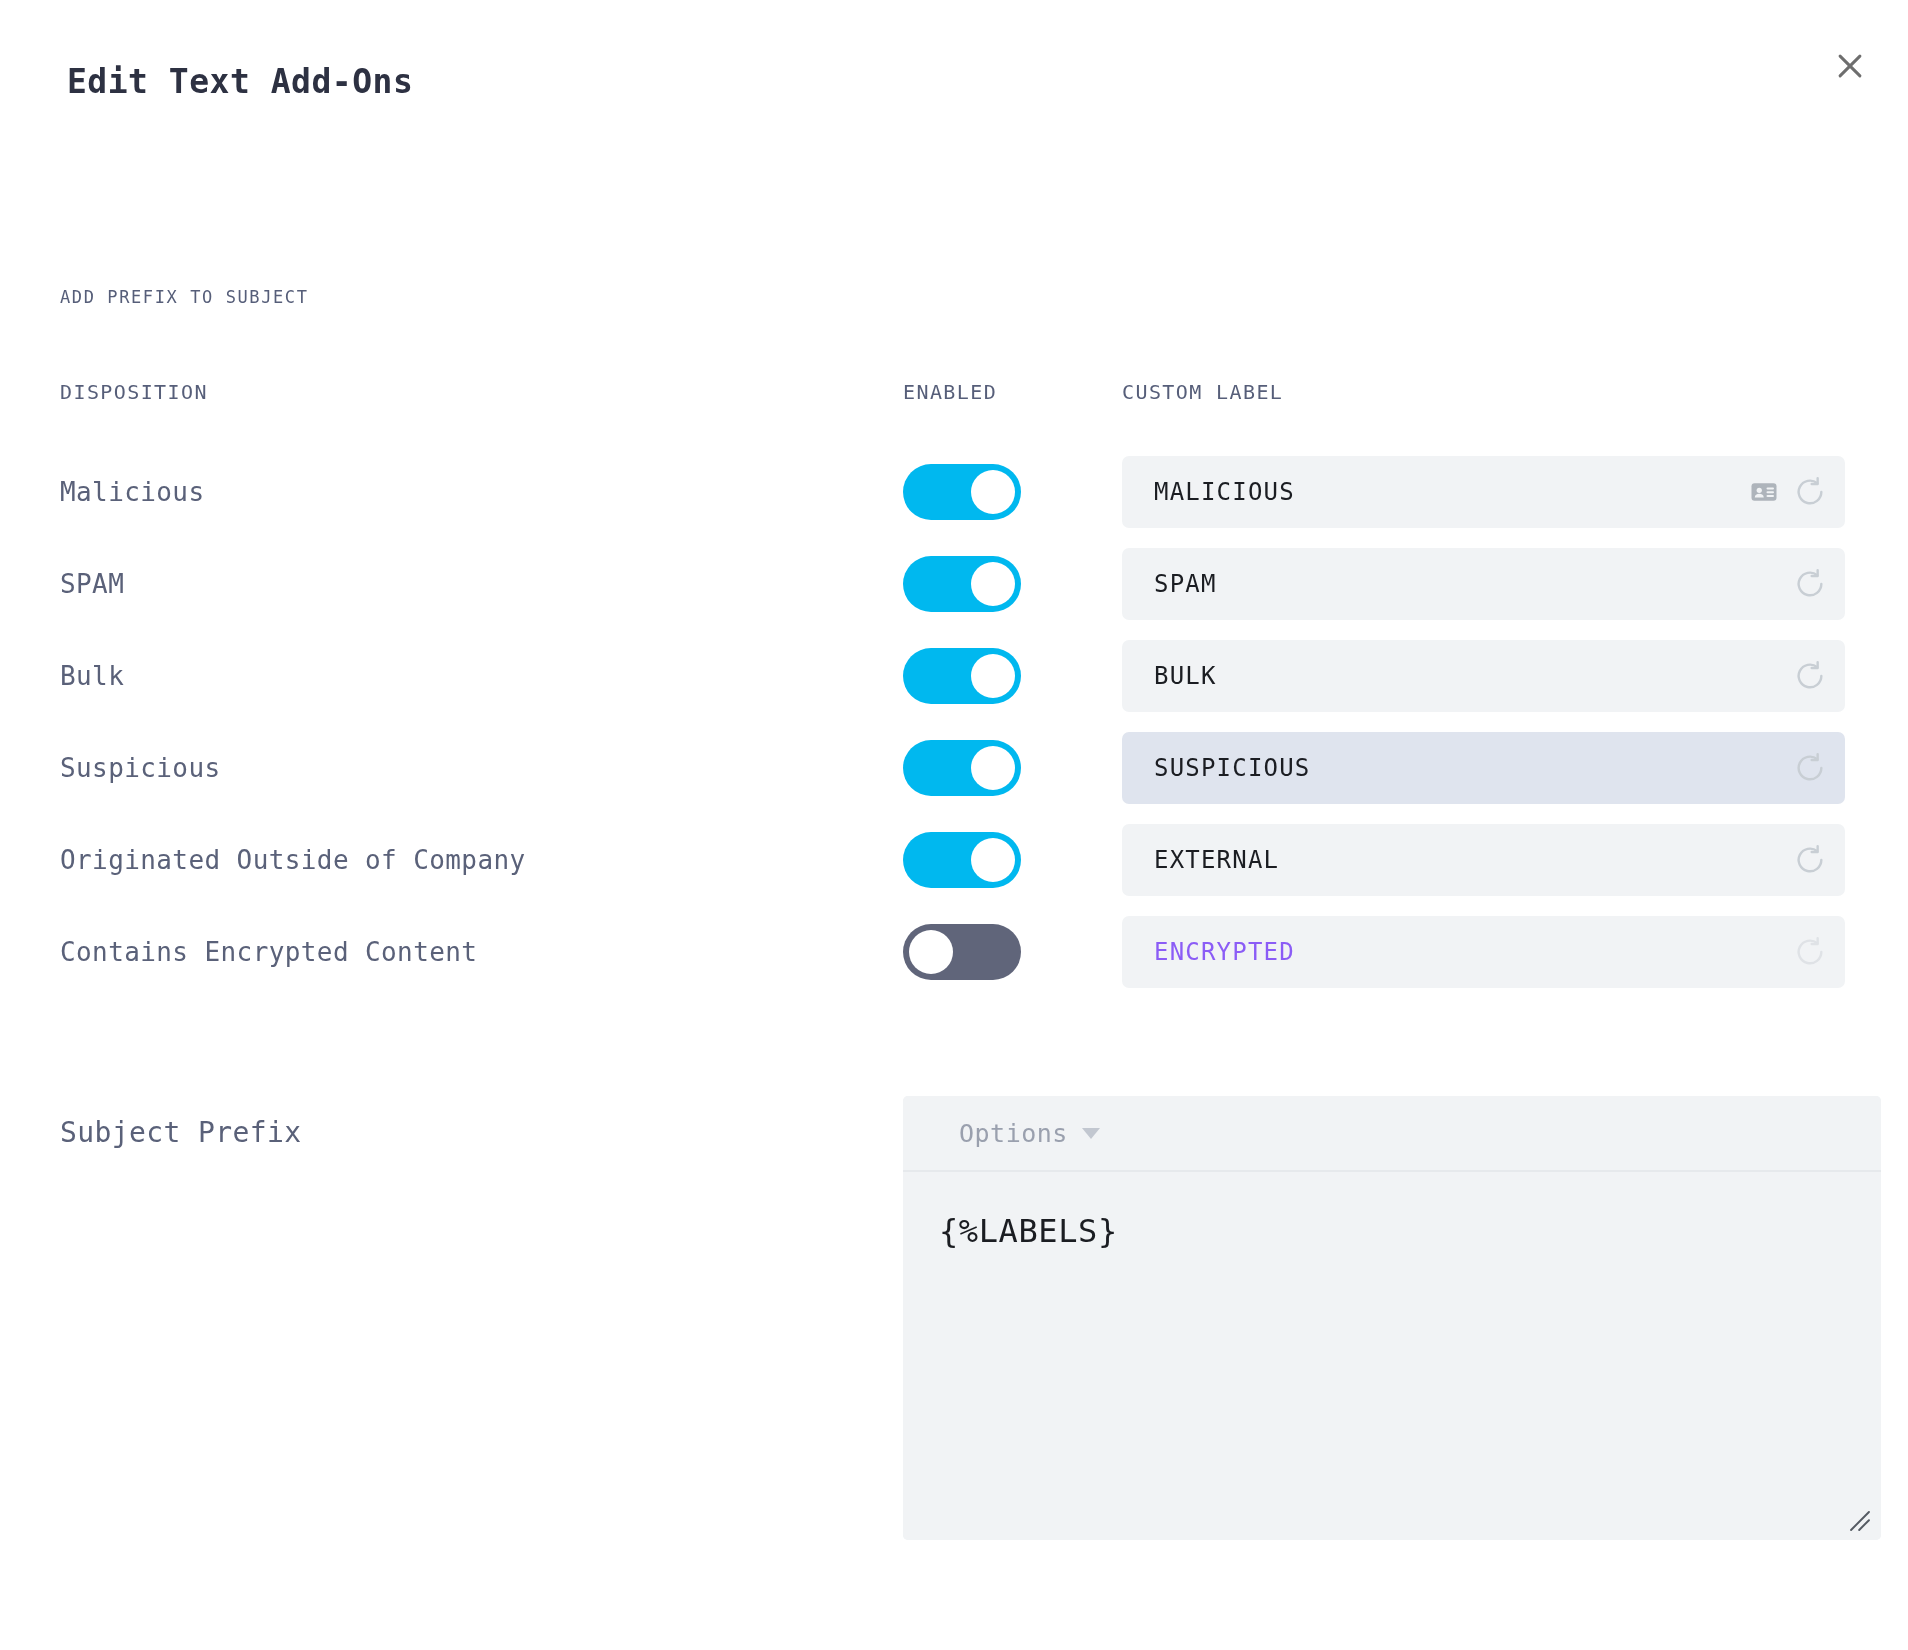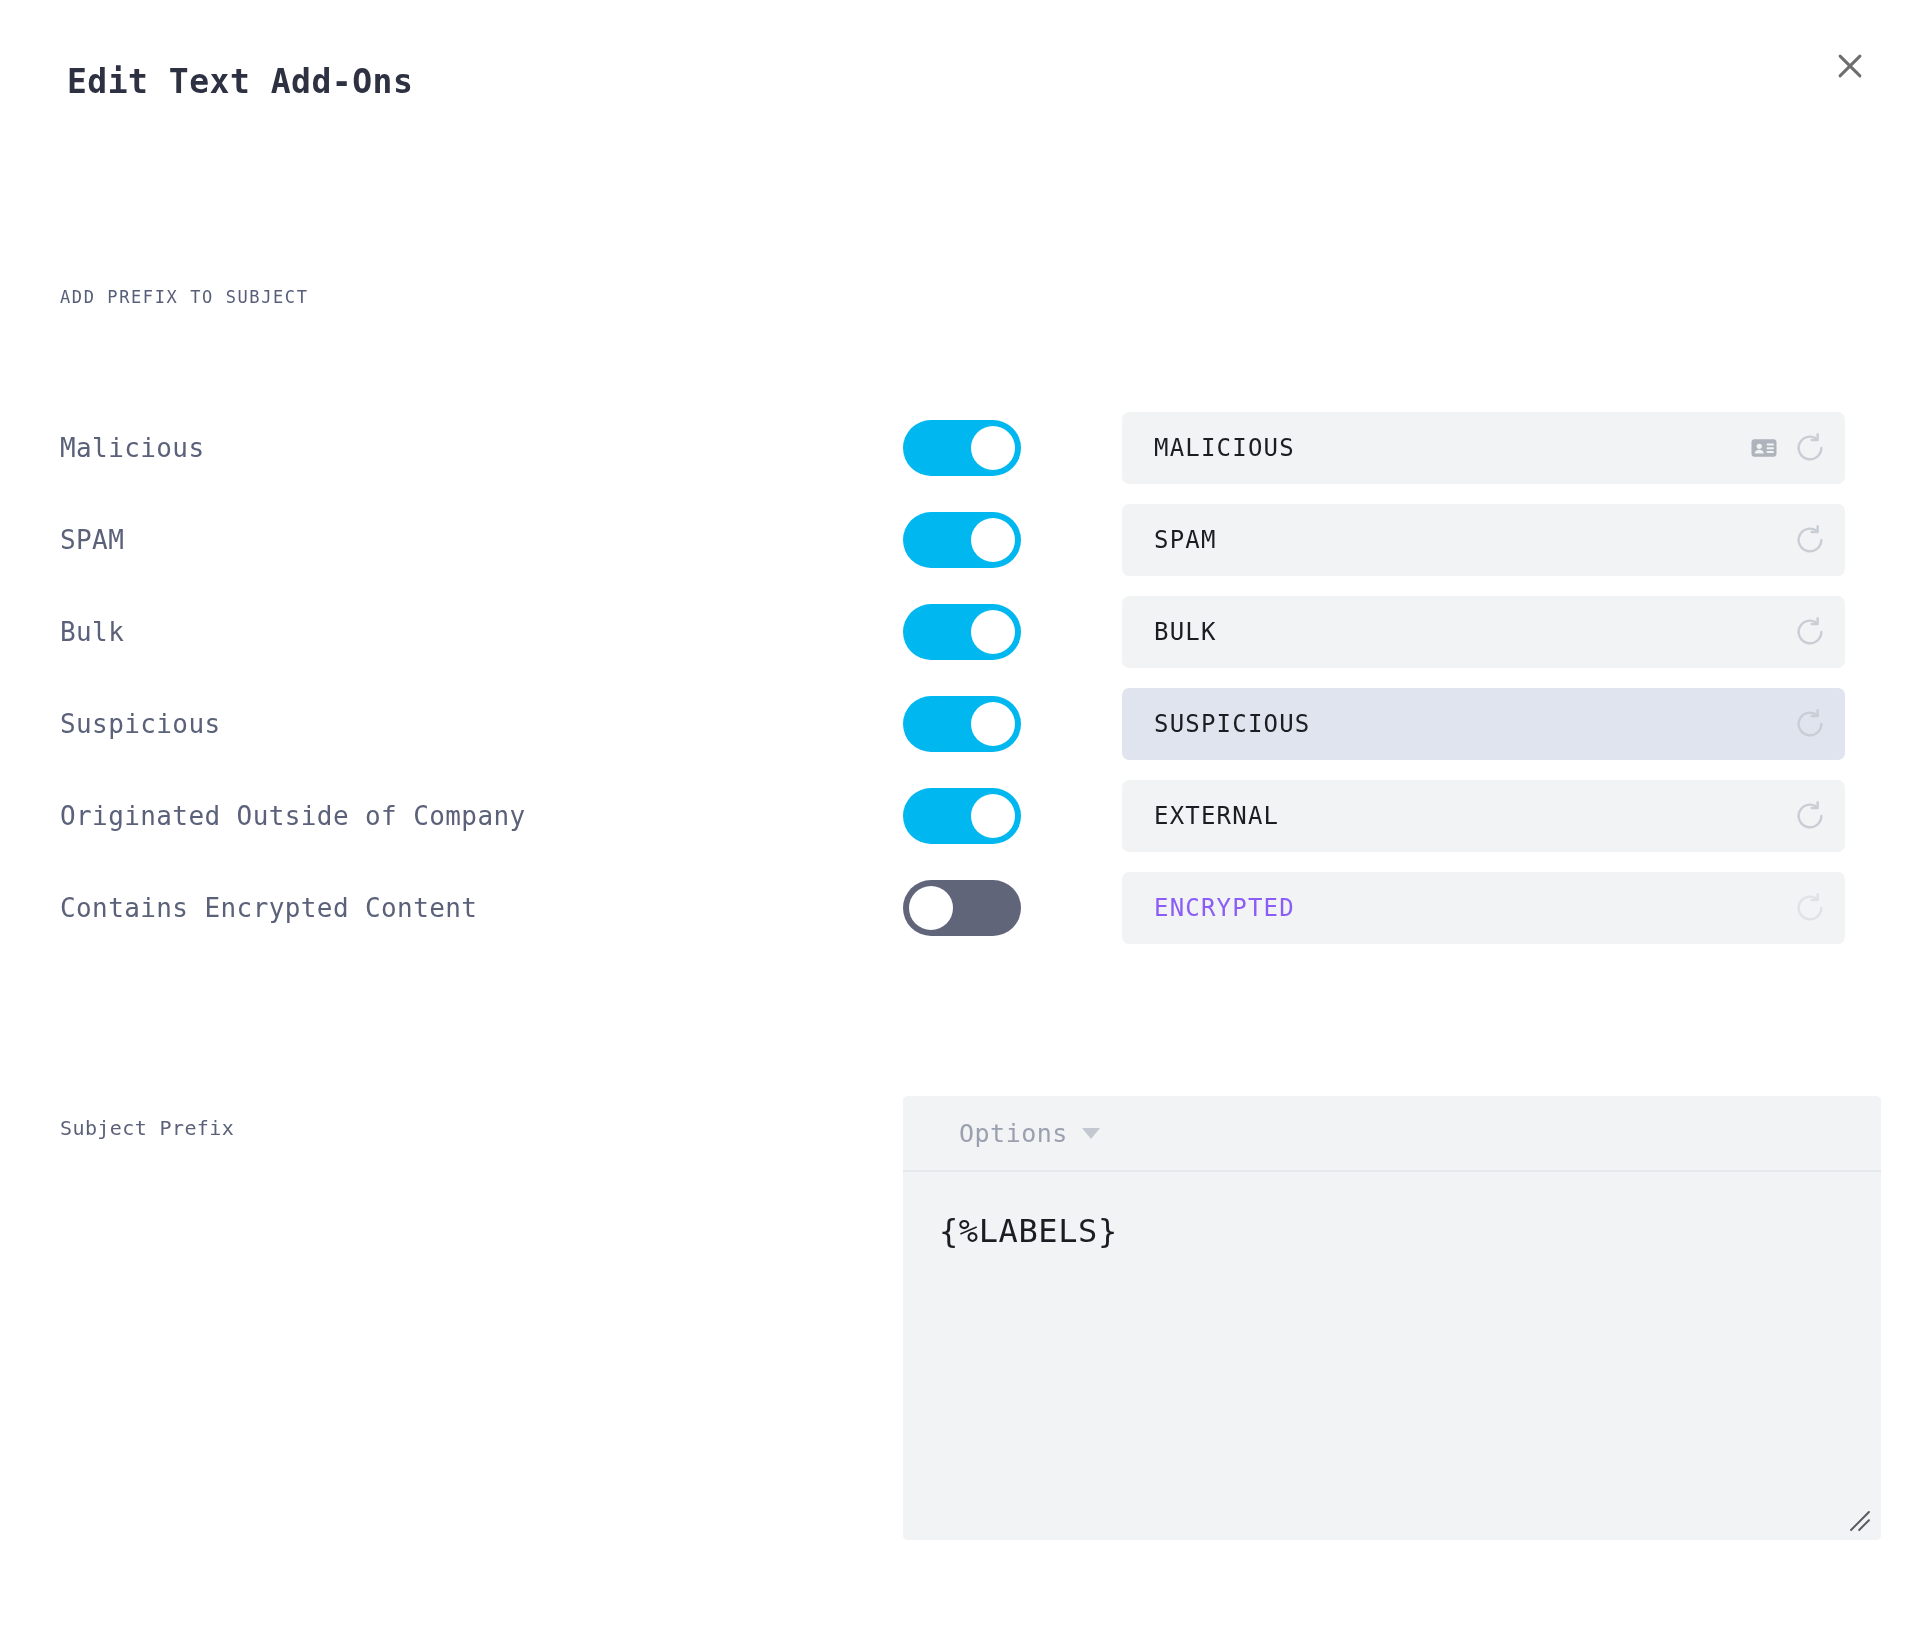--- a/index.html
+++ b/index.html
@@ -174,21 +174,21 @@
   .prefix-section {
     position: absolute;
     left: 0;
     top: 1100px;
     width: 1908px;
   }
   .prefix-label {
     position: absolute;
     left: 60px;
     top: 16px;
-    font-size: 20px;
+    font-size: 28px;
     letter-spacing: 0.4px;
     color: #5a6179;
     white-space: nowrap;
   }
   .editor {
     position: absolute;
     left: 903px;
     top: -4px;
     width: 978px;
     background: #f1f3f5;
@@ -255,20 +255,25 @@
       <line x1="5" y1="5" x2="19" y2="19"></line>
       <line x1="19" y1="5" x2="5" y2="19"></line>
     </svg>
   </span>
 </button>
 
 <div class="section-label">ADD PREFIX TO SUBJECT</div>
 
 <div class="table">
 
+  <div class="col-headers">
+    <div class="col-head disposition">DISPOSITION</div>
+    <div class="col-head enabled">ENABLED</div>
+    <div class="col-head custom">CUSTOM LABEL</div>
+  </div>
 
   <div class="rows" id="rows-container">
       <div class="row">
         <div class="row-label">Malicious</div>
         <div class="toggle-cell">
           <button class="toggle" aria-pressed="true">
             <span class="knob"></span>
           </button>
         </div>
         <div class="label-field">

